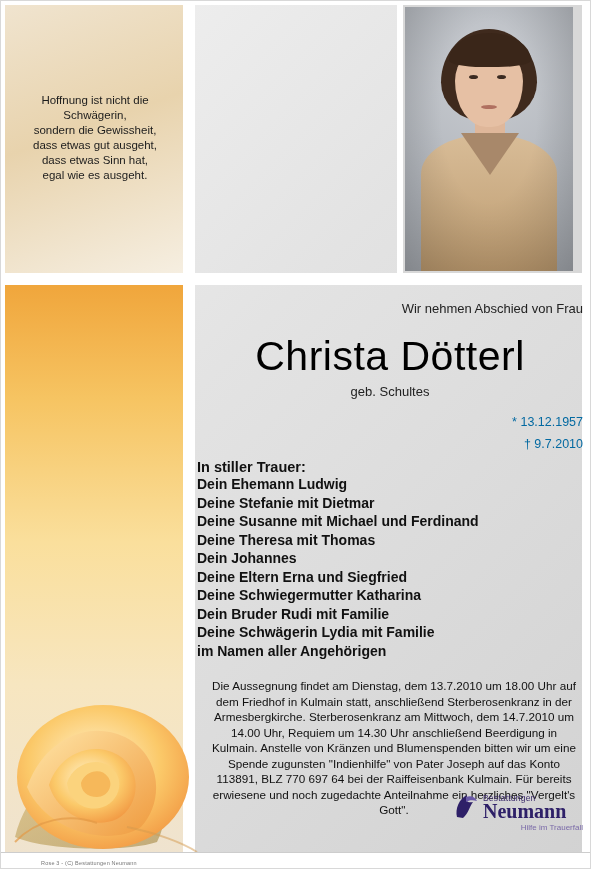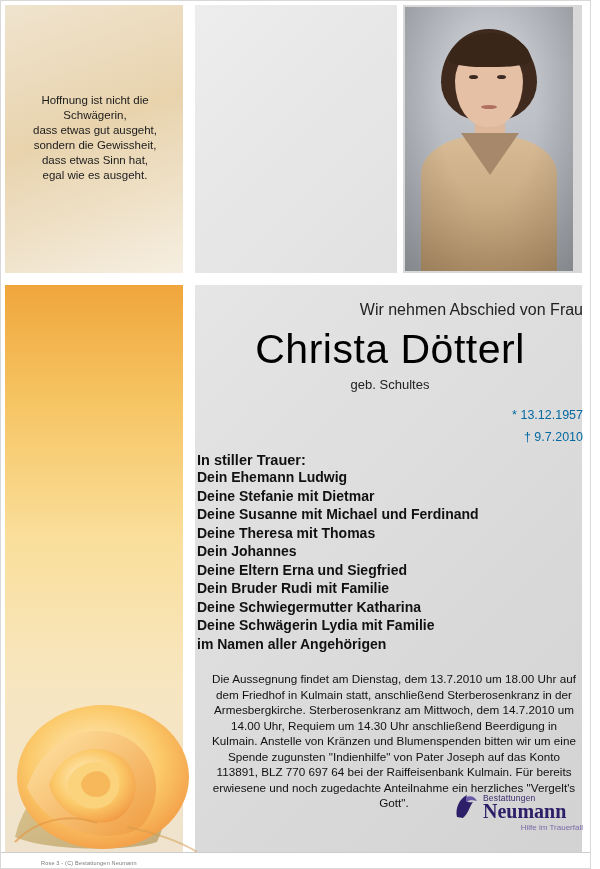--- a/index.html
+++ b/index.html
@@ -160,24 +160,24 @@
 
   
   .main {
     position: absolute;
     left: 196px; top: 300px;
     width: 392px;
     color: #111111;
   }
   .intro {
     text-align: right;
-    font-size: 16px;
+    font-size: 13px;
     color: #222;
     padding-right: 6px;
-    margin-bottom: 6px;
+    margin-bottom: 16px;
   }
   .name {
     text-align: center;
     font-size: 41px;
     line-height: 48px;
     letter-spacing: 0.5px;
     color: #000;
     padding-right: 6px;
   }
   .birthname {
@@ -293,22 +293,22 @@
   <div class="bg-cross-v"></div>
   <div class="bg-cross-h"></div>
   <div class="bg-photo-gap"></div>
   <div class="bg-top-edge"></div>
   <div class="bg-left-edge"></div>
   <div class="bg-right-edge"></div>
 
   <div class="quote">
     <div>Hoffnung ist nicht die</div>
     <div>Schwägerin,</div>
+    <div>sondern die Gewissheit,</div>
     <div>dass etwas gut ausgeht,</div>
-    <div>sondern die Gewissheit,</div>
     <div>dass etwas Sinn hat,</div>
     <div>egal wie es ausgeht.</div>
   </div>
 
   <svg class="rose" viewBox="0 0 205 215">
     <defs>
       <radialGradient id="petalG" cx="45%" cy="40%" r="70%">
         <stop offset="0%" stop-color="#fff3cf"></stop>
         <stop offset="55%" stop-color="#fbc969"></stop>
         <stop offset="100%" stop-color="#f0903c"></stop>
@@ -341,22 +341,22 @@
       <div>† 9.7.2010</div>
     </div>
     <div class="mourn-title">In stiller Trauer:</div>
     <div class="mourners">
       <div>Dein Ehemann Ludwig</div>
       <div>Deine Stefanie mit Dietmar</div>
       <div>Deine Susanne mit Michael und Ferdinand</div>
       <div>Deine Theresa mit Thomas</div>
       <div>Dein Johannes</div>
       <div>Deine Eltern Erna und Siegfried</div>
+      <div>Deine Schwiegermutter Katharina</div>
       <div>Dein Bruder Rudi mit Familie</div>
-      <div>Deine Schwiegermutter Katharina</div>
       <div>Deine Schwägerin Lydia mit Familie</div>
       <div>im Namen aller Angehörigen</div>
     </div>
     <div class="details">Die Aussegnung findet am Dienstag, dem 13.7.2010 um 18.00 Uhr auf dem Friedhof in Kulmain statt, anschließend Sterberosenkranz in der Armesbergkirche. Sterberosenkranz am Mittwoch, dem 14.7.2010 um 14.00 Uhr, Requiem um 14.30 Uhr anschließend Beerdigung in Kulmain. Anstelle von Kränzen und Blumenspenden bitten wir um eine Spende zugunsten "Indienhilfe" von Pater Joseph auf das Konto 113891, BLZ 770 697 64 bei der Raiffeisenbank Kulmain. Für bereits erwiesene und noch zugedachte Anteilnahme ein herzliches "Vergelt's Gott".</div>
   </div>
 
   <div class="logo">
     <div class="logo-row">
       <div class="logo-mark">
         <svg viewBox="0 0 26 30" width="26" height="30">

